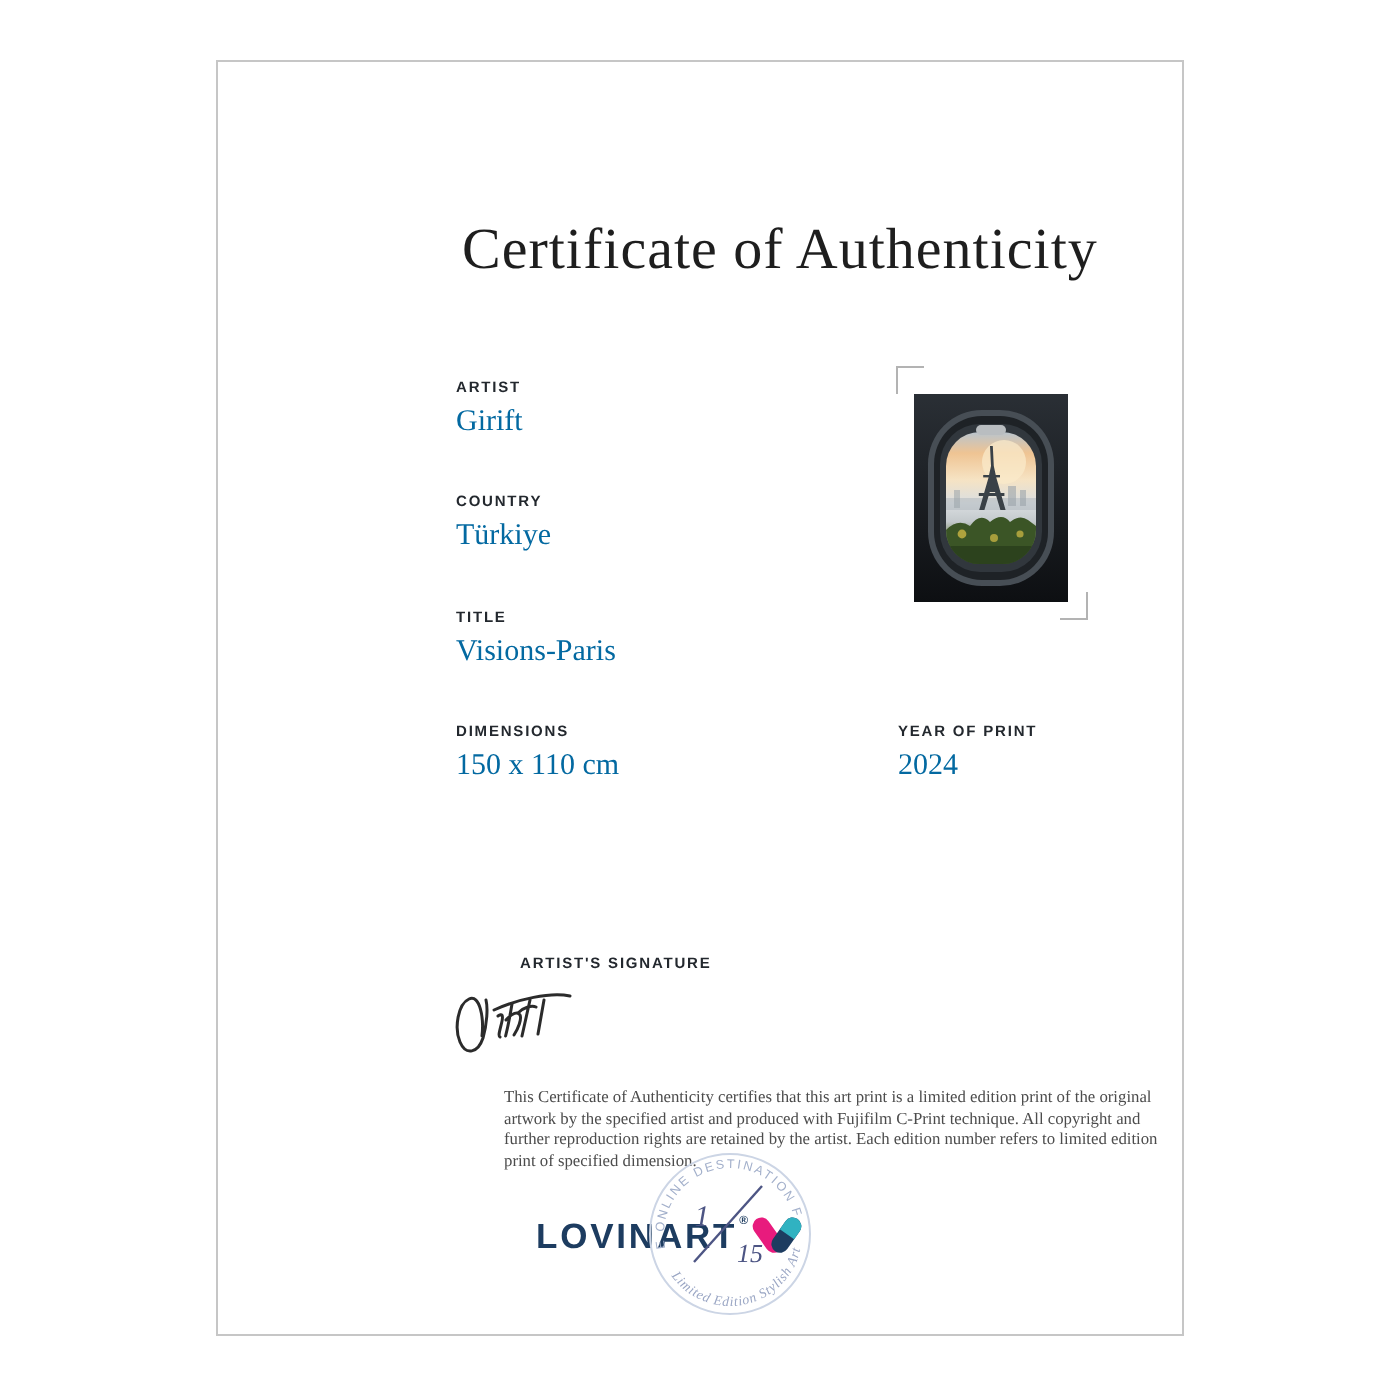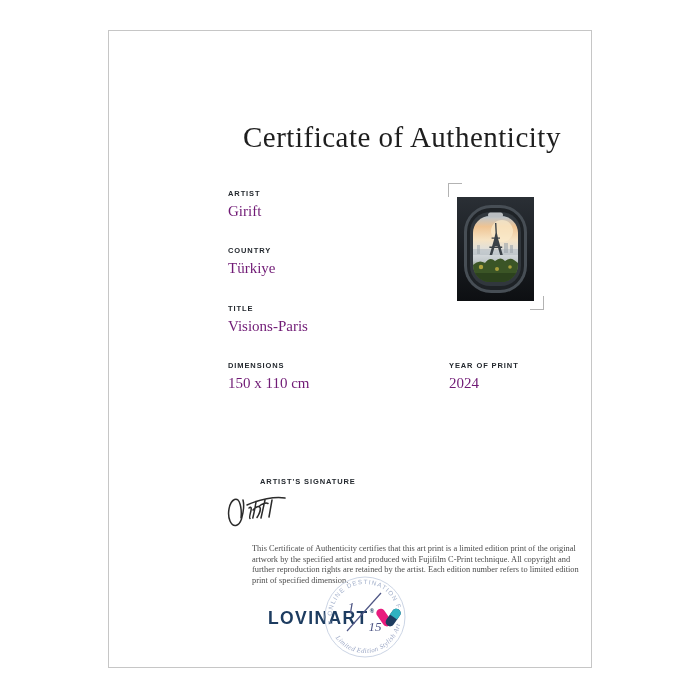--- a/index.html
+++ b/index.html
@@ -1,26 +1,26 @@
 <!DOCTYPE html>
 <html><head>
 <meta charset="utf-8">
 <style>
   html,body{margin:0;padding:0;background:#ffffff;}
   .canvas{position:relative;width:700px;height:700px;background:#ffffff;overflow:hidden;
           font-family:"Liberation Sans",sans-serif;}
   .page{position:absolute;left:108px;top:30px;width:484px;height:638px;
         background:#ffffff;border:1px solid #c6c6c6;box-sizing:border-box;}
-  .cert-title{position:absolute;left:118px;top:74px;margin:16px;
+  .cert-title{position:absolute;left:118px;top:74px;margin:4px;
         font-family:"Liberation Serif",serif;font-weight:400;
         font-size:29px;letter-spacing:0.5px;color:#1e1e1e;white-space:nowrap;}
   .fg{position:absolute;}
   .fg .lbl{font-size:7.5px;font-weight:700;letter-spacing:0.9px;color:#23282e;
         line-height:10px;white-space:nowrap;}
-  .fg .val{font-family:"Liberation Serif",serif;font-size:15px;color:#701a75;
+  .fg .val{font-family:"Liberation Serif",serif;font-size:15px;color:#0369a1;
         line-height:19px;margin-top:3px;white-space:nowrap;}
   .crop{position:absolute;width:13px;height:13px;}
   .crop.tl{left:339px;top:152px;border-left:1px solid #b3b3b3;border-top:1px solid #b3b3b3;}
   .crop.br{left:421px;top:265px;border-right:1px solid #b3b3b3;border-bottom:1px solid #b3b3b3;}
   .art-thumb{position:absolute;left:348px;top:166px;width:77px;height:104px;}
   .sig-svg{position:absolute;left:117px;top:457px;}
   .disclaimer{position:absolute;left:119px;top:505px;width:332px;
         font-family:"Liberation Serif",serif;font-size:8.4px;line-height:1.25;
         color:#4c4c4c;margin-left:24px;}
   .brand{position:absolute;left:118px;top:575px;display:flex;align-items:center;}

